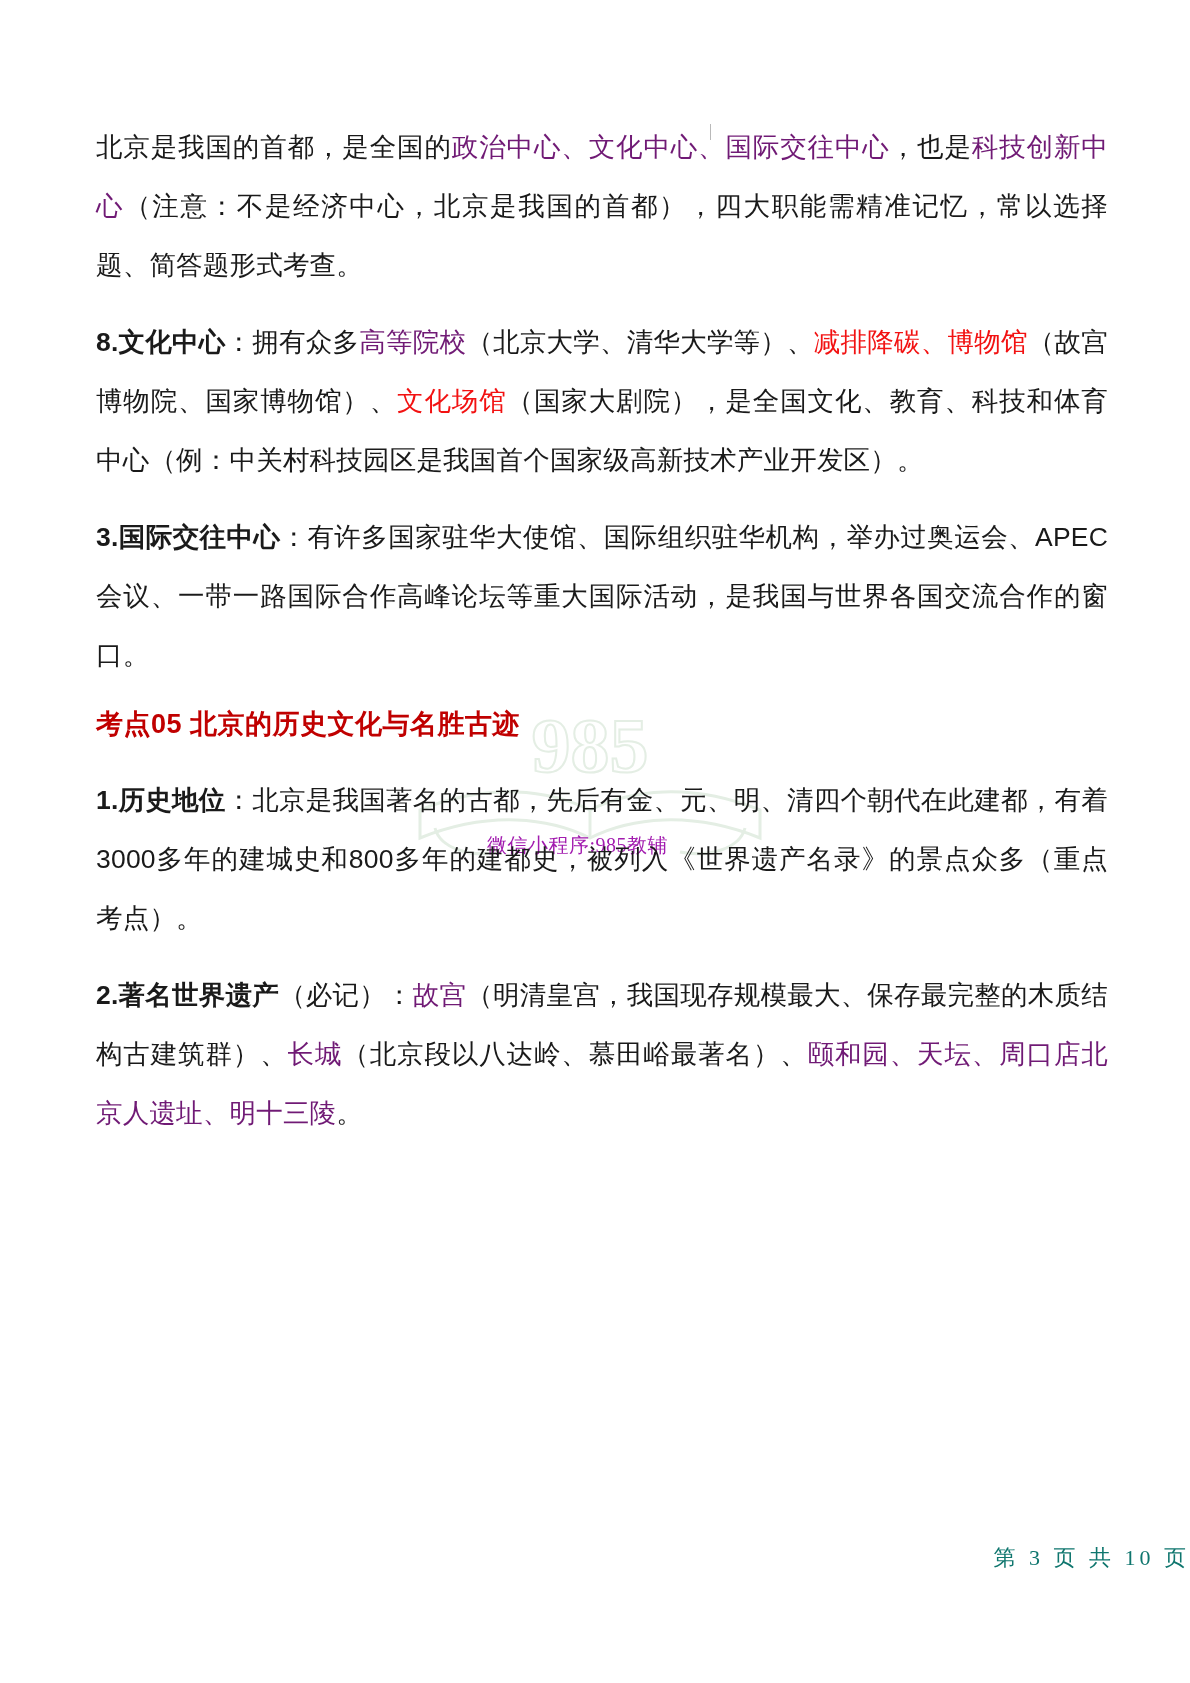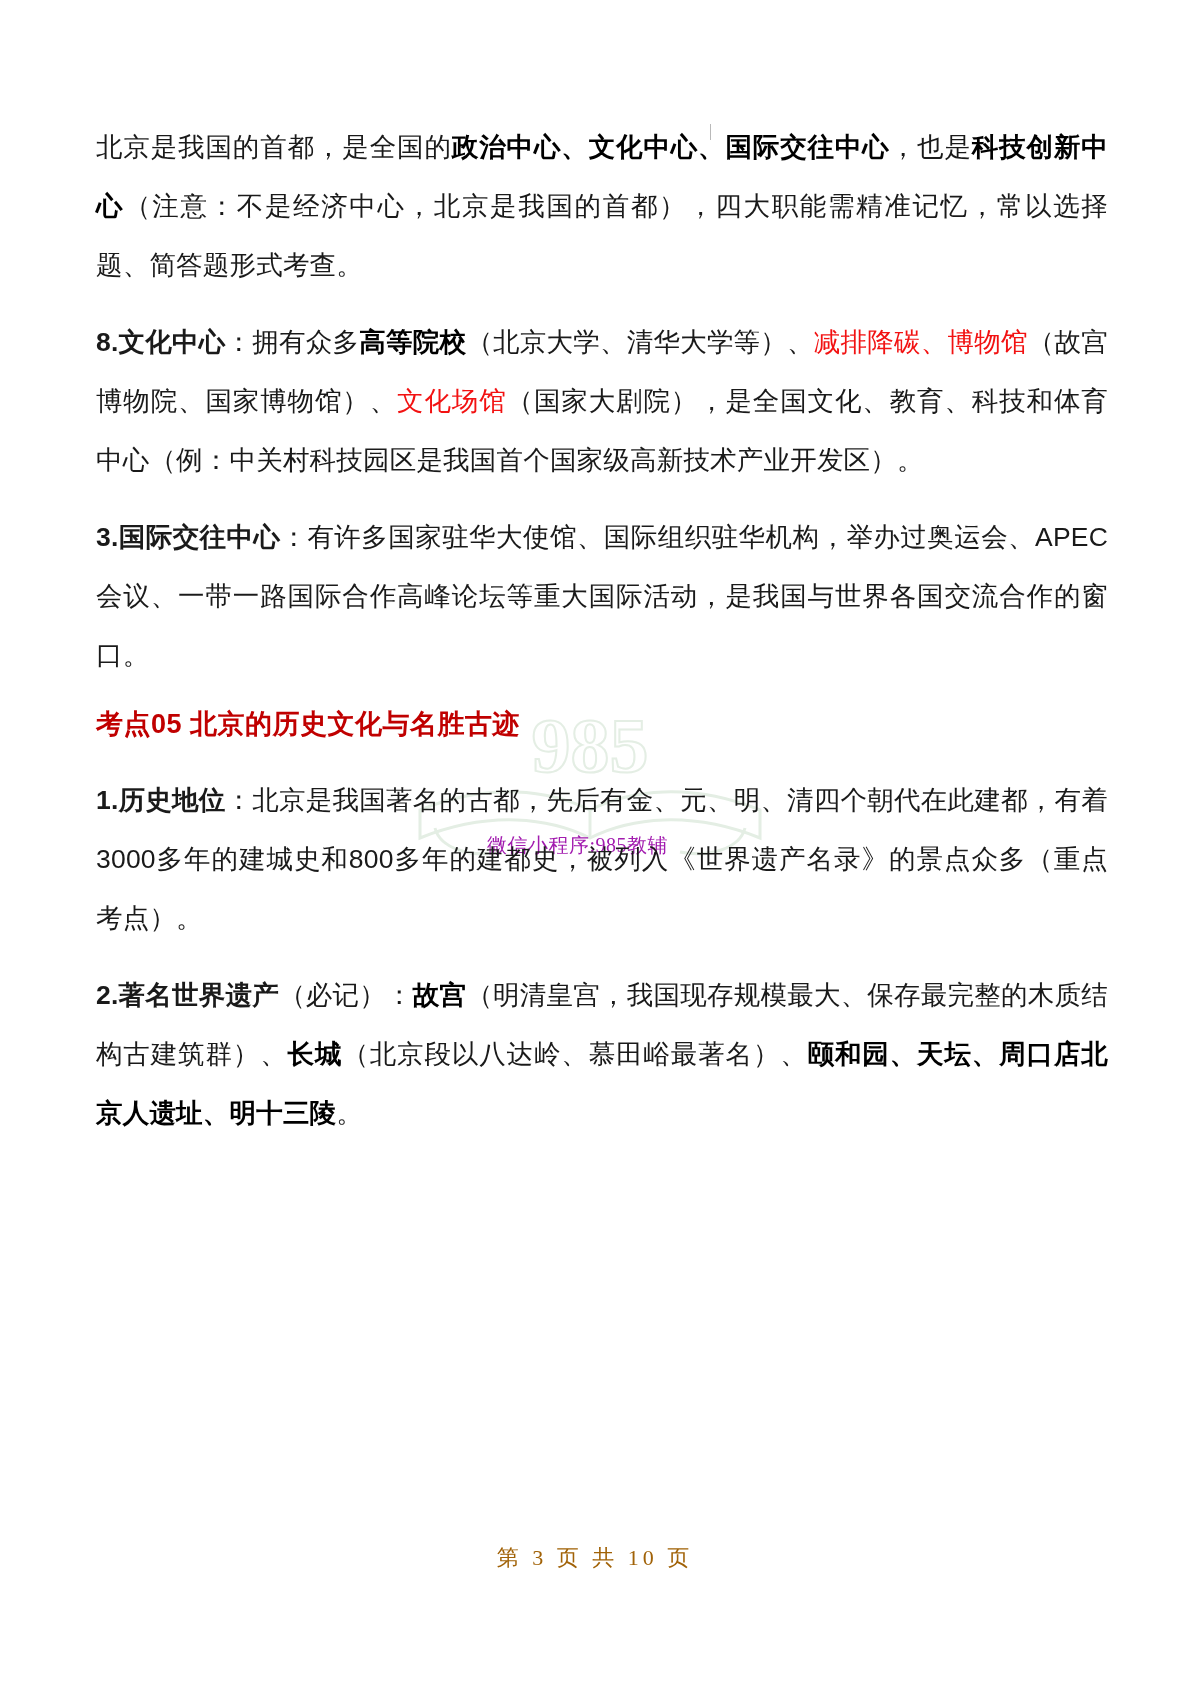--- a/index.html
+++ b/index.html
@@ -60,40 +60,40 @@
     line-height: 59px;
     color: #1a1a1a;
     text-align: justify;
     text-justify: inter-ideograph;
     letter-spacing: 0.2px;
     word-break: break-all;
   }
 
   .b   { font-weight: bold; }
   .red { color: #f21212; }
-  .redb { color: #000000; font-weight: bold; }
+  .redb { color: #701a75; font-weight: normal; }
 
   h2.kaodian {
     margin: 18px 0 26px 0;
     font-size: 27px;
     font-weight: bold;
     color: #c00000;
     line-height: 42px;
     letter-spacing: 0.5px;
   }
 
   .footer {
     position: absolute;
     left: 0;
     right: 0;
     top: 1543px;
-    text-align: center;
+    text-align: right;
     font-family: "Liberation Serif", "DejaVu Serif", serif;
     font-size: 22px;
-    color: #a16207;
+    color: #0f766e;
     letter-spacing: 4px;
     z-index: 2;
   }
 
   
   .caret-mark {
     position: absolute;
     left: 710px;
     top: 124px;
     width: 1px;

